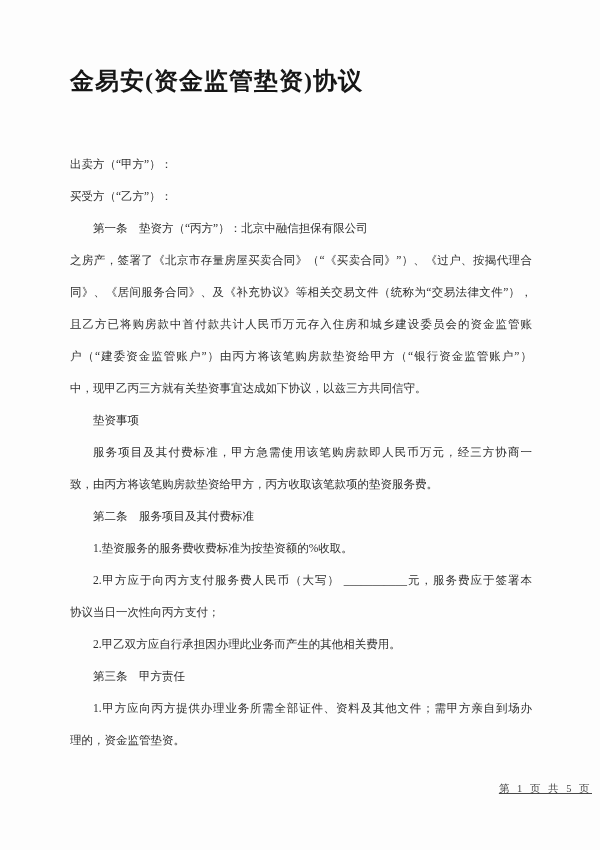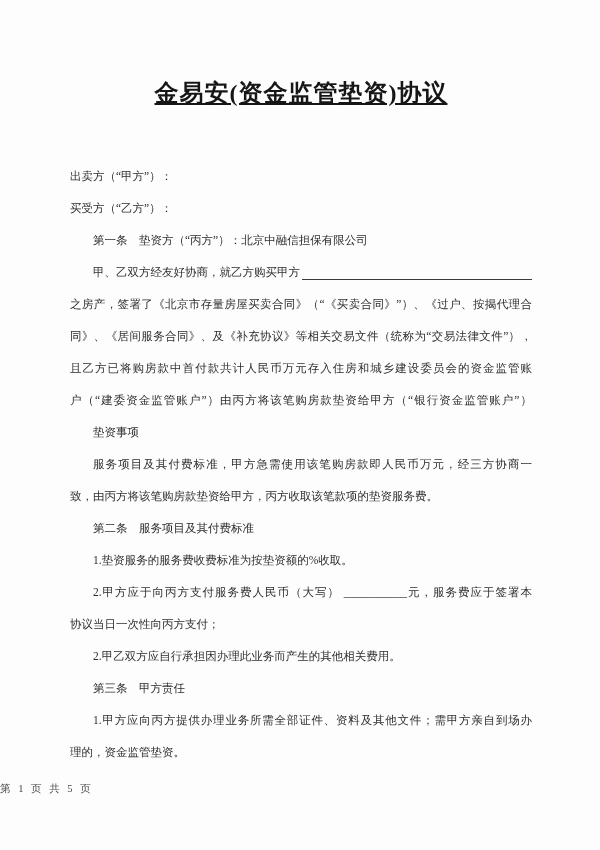--- a/index.html
+++ b/index.html
@@ -13,30 +13,28 @@
     height: 850px;
     margin: 0 auto;
     box-sizing: border-box;
     background: #fdfdfd;
     padding: 64px 68px 0 70px;
     font-family: "Liberation Serif", "DejaVu Serif", serif;
     color: #2e2e2e;
     overflow: hidden;
   }
   .title {
-    margin: 12px;
+    margin: 0;
     height: 34px;
     line-height: 34px;
     font-size: 24px;
     font-weight: 600;
     letter-spacing: 1px;
-    text-align: center;
     color: #161616;
     white-space: nowrap;
-    text-decoration: underline;
   }
   .body {
     margin-top: 50px;
   }
   .line {
     height: 32px;
     line-height: 32px;
     font-size: 11.5px;
     letter-spacing: 0;
     overflow: hidden;
@@ -63,47 +61,45 @@
   }
   .blank {
     flex: 1 1 auto;
     border-bottom: 1px solid #3a3a3a;
     margin-bottom: 8px;
     margin-left: 2px;
   }
   .footer {
     position: absolute;
     left: 0;
-    right: 16px;
+    right: 8px;
     top: 782px;
-    text-align: left;
+    text-align: right;
     font-size: 10.5px;
     letter-spacing: 2.5px;
     color: #484848;
+    text-decoration: underline;
   }
 </style>
 </head>
 <body>
 
 <div class="page">
 
   <h1 class="title">金易安(资金监管垫资)协议</h1>
 
   <div class="body">
     <div class="line">出卖方（“甲方”）：</div>
     <div class="line">买受方（“乙方”）：</div>
     <div class="line indent">第一条　垫资方（“丙方”）：北京中融信担保有限公司</div>
-    <div class="line fill-line indent">
-      <span class="lead">甲、乙双方经友好协商，就乙方购买甲方</span>
-      <span class="blank"></span>
-    </div>
     <div class="line just">之房产，签署了《北京市存量房屋买卖合同》（“《买卖合同》”）、《过户、按揭代理合</div>
     <div class="line just">同》、《居间服务合同》、及《补充协议》等相关交易文件（统称为“交易法律文件”），</div>
     <div class="line just">且乙方已将购房款中首付款共计人民币万元存入住房和城乡建设委员会的资金监管账</div>
     <div class="line just">户（“建委资金监管账户”）由丙方将该笔购房款垫资给甲方（“银行资金监管账户”）</div>
+    <div class="line">中，现甲乙丙三方就有关垫资事宜达成如下协议，以兹三方共同信守。</div>
     <div class="line indent">垫资事项</div>
     <div class="line indent just">服务项目及其付费标准，甲方急需使用该笔购房款即人民币万元，经三方协商一</div>
     <div class="line">致，由丙方将该笔购房款垫资给甲方，丙方收取该笔款项的垫资服务费。</div>
     <div class="line indent">第二条　服务项目及其付费标准</div>
     <div class="line indent">1.垫资服务的服务费收费标准为按垫资额的%收取。</div>
     <div class="line indent just">2.甲方应于向丙方支付服务费人民币（大写） ___________元，服务费应于签署本</div>
     <div class="line">协议当日一次性向丙方支付；</div>
     <div class="line indent">2.甲乙双方应自行承担因办理此业务而产生的其他相关费用。</div>
     <div class="line indent">第三条　甲方责任</div>
     <div class="line indent just">1.甲方应向丙方提供办理业务所需全部证件、资料及其他文件；需甲方亲自到场办</div>

